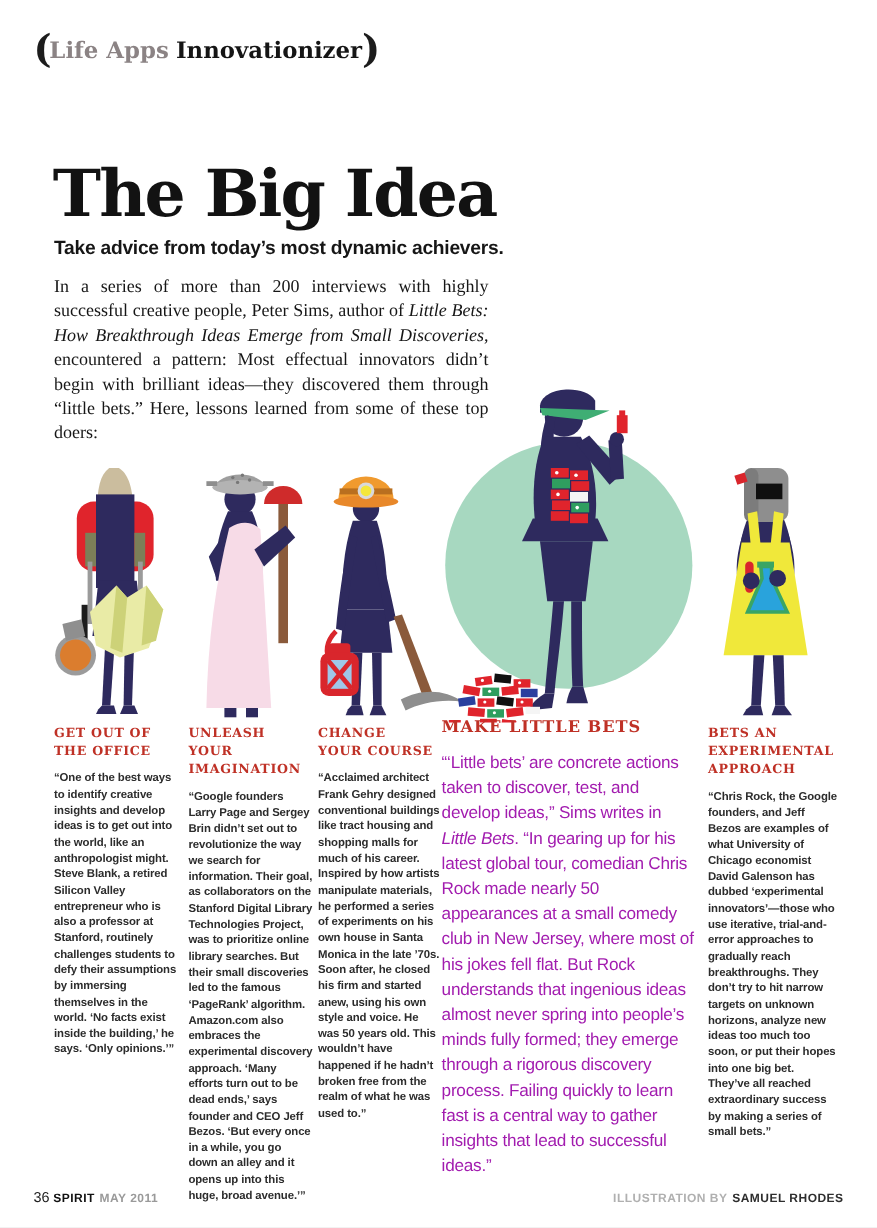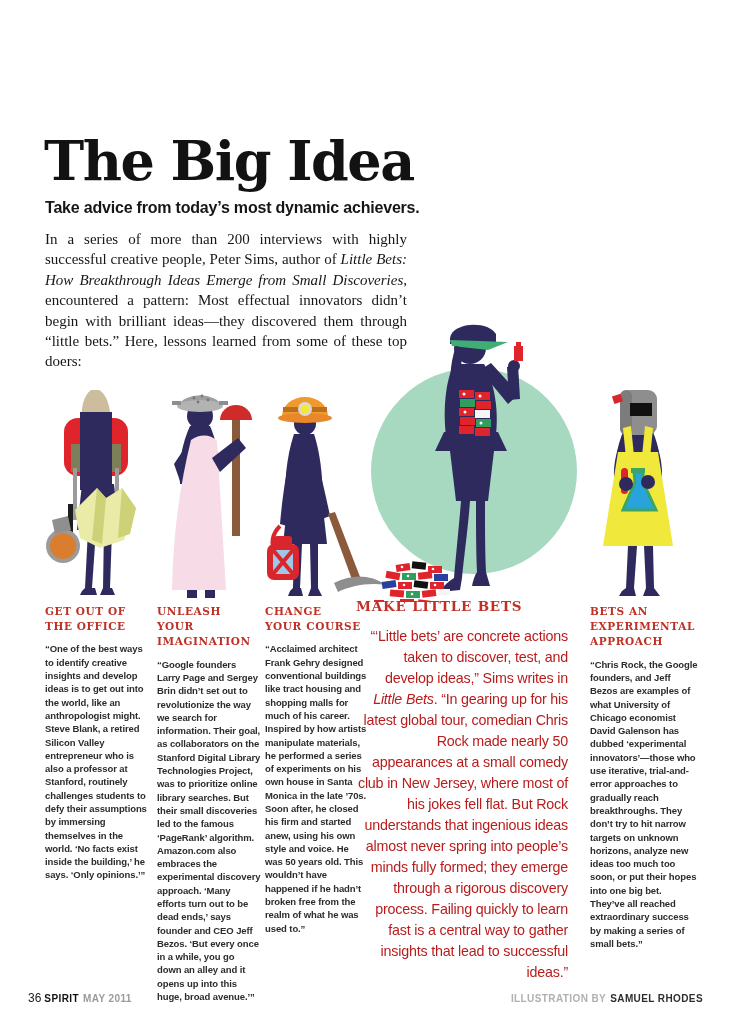--- a/index.html
+++ b/index.html
@@ -31,39 +31,42 @@
   .col { position:absolute; }
   .col-heading { font-family:"DejaVu Serif","Liberation Serif",serif; font-weight:700;
     color:#bf3126; font-size:10.5px; letter-spacing:0.6px; line-height:1.45; margin-bottom:8px; }
   .col-body { font-size:9.5px; line-height:1.4; font-weight:700; color:#2c2c2c; letter-spacing:-0.1px; }
   .col1 { left:45px;  top:604px; width:104px; }
   .col2 { left:157px; top:604px; width:104px; }
   .col3 { left:265px; top:604px; width:102px; }
   .col5 { left:590px; top:604px; width:108px; }
   .col1 .col-heading { max-width:82px; }
   .col2 .col-heading, .col3 .col-heading, .col5 .col-heading { max-width:97px; }
-  .col-make-bets { left:356px; top:597px; width:212px; }
+  .col-make-bets { left:368px; top:597px; width:212px; }
   .col-make-bets .col-heading { font-size:13.5px; letter-spacing:0.8px; margin-bottom:9px; }
-  .col-make-bets .col-body { font-size:14.3px; line-height:1.47; font-weight:400; color:#b91c1c; letter-spacing:-0.2px;text-align:right; }
+  .col-make-bets .col-body { font-size:14.3px; line-height:1.47; font-weight:400; color:#a21caf; letter-spacing:-0.2px; }
   .col-make-bets .it { font-style:italic; }
   
   .footer { position:absolute; left:28px; right:28px; top:991px;
     display:flex; justify-content:space-between; align-items:baseline;
     font-size:10px; font-weight:700; letter-spacing:0.4px; }
   .footer .pageno { font-weight:400; font-size:12px; letter-spacing:0; color:#222; }
   .footer .mag { color:#111; margin-left:3px; }
   .footer .issue { color:#9a9a9a; margin-left:4px; }
   .footer .credit-label { color:#b0b0b0; }
   .footer .credit-name { color:#2e2e2e; margin-left:4px; }
 </style>
 </head>
 <body>
 
 <div class="page">
 
+  <div class="kicker">
+    <span class="bracket">(</span><span class="muted">Life Apps</span><span class="strong" style="margin-left:6px;">Innovationizer</span><span class="bracket">)</span>
+  </div>
 
   <h1 class="headline">The Big Idea</h1>
   <div class="subtitle">Take advice from today’s most dynamic achievers.</div>
 
   <p class="intro"><span>In a series of more than 200 interviews with highly successful creative people, Peter Sims, author of </span><span class="it">Little Bets: How Breakthrough Ideas Emerge from Small Discoveries</span><span>, encountered a pattern: Most effectual innovators didn’t begin with brilliant ideas—they discovered them through “little bets.” Here, lessons learned from some of these top doers:</span></p>
 
   <svg class="fig" style="left:42px;top:388px;" width="112" height="208" viewBox="0 0 112 208">
     <g>
       <path d="M49,2 C41,8 39,20 39,38 L69,38 C69,17 64,6 57,2 Z" fill="#cbbd9e"></path>
       <rect x="22" y="30" width="64" height="58" rx="14" fill="#e0242c"></rect>

